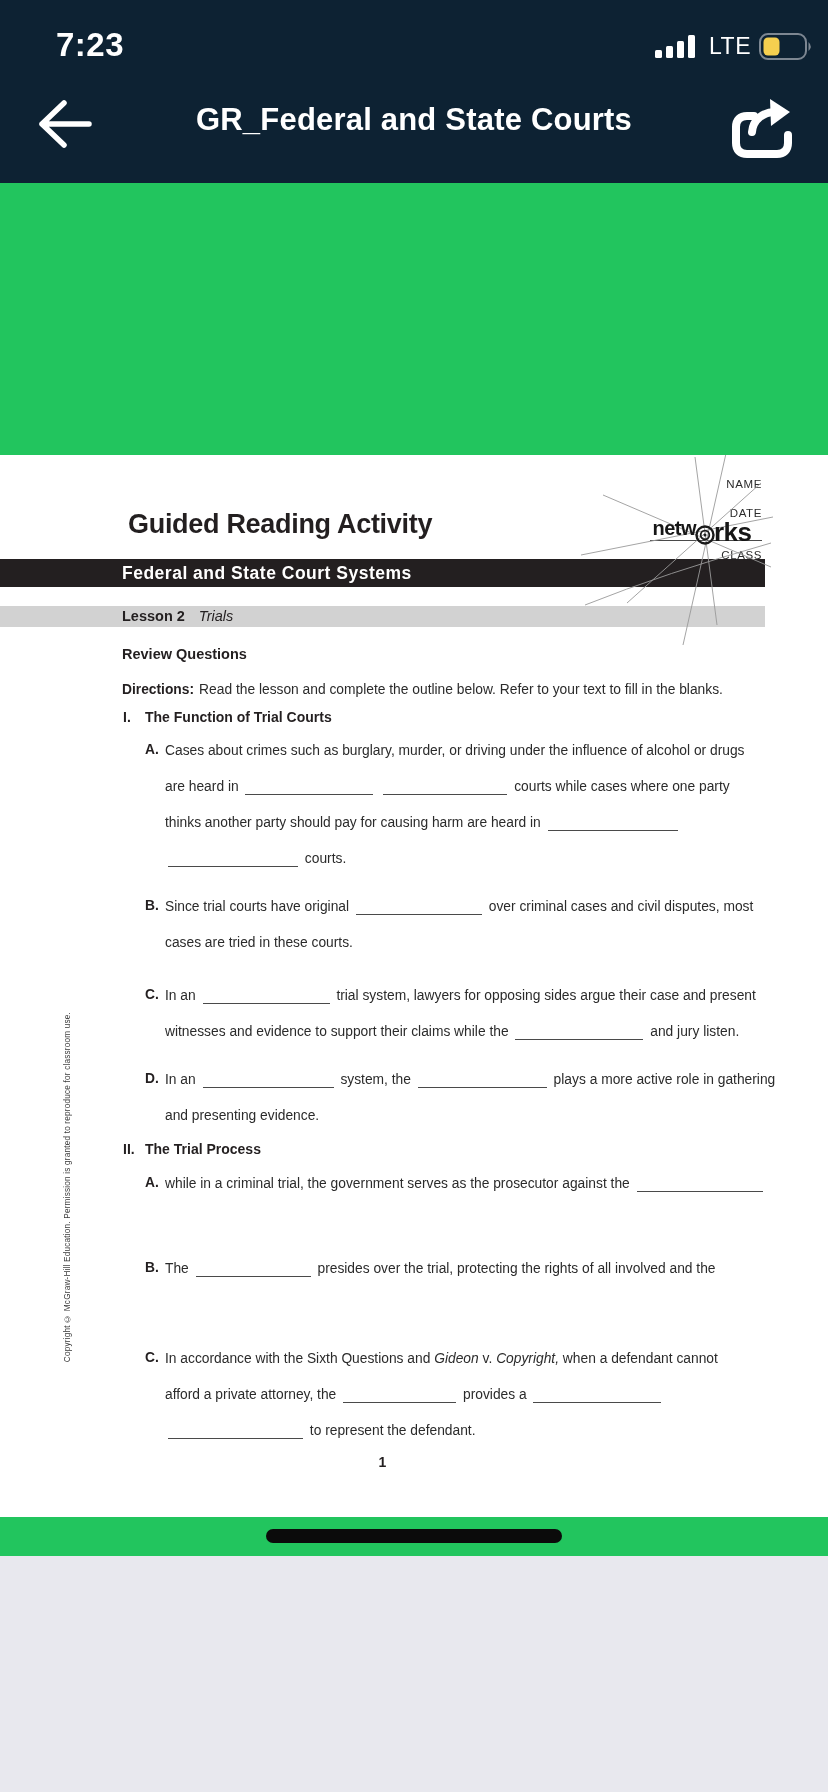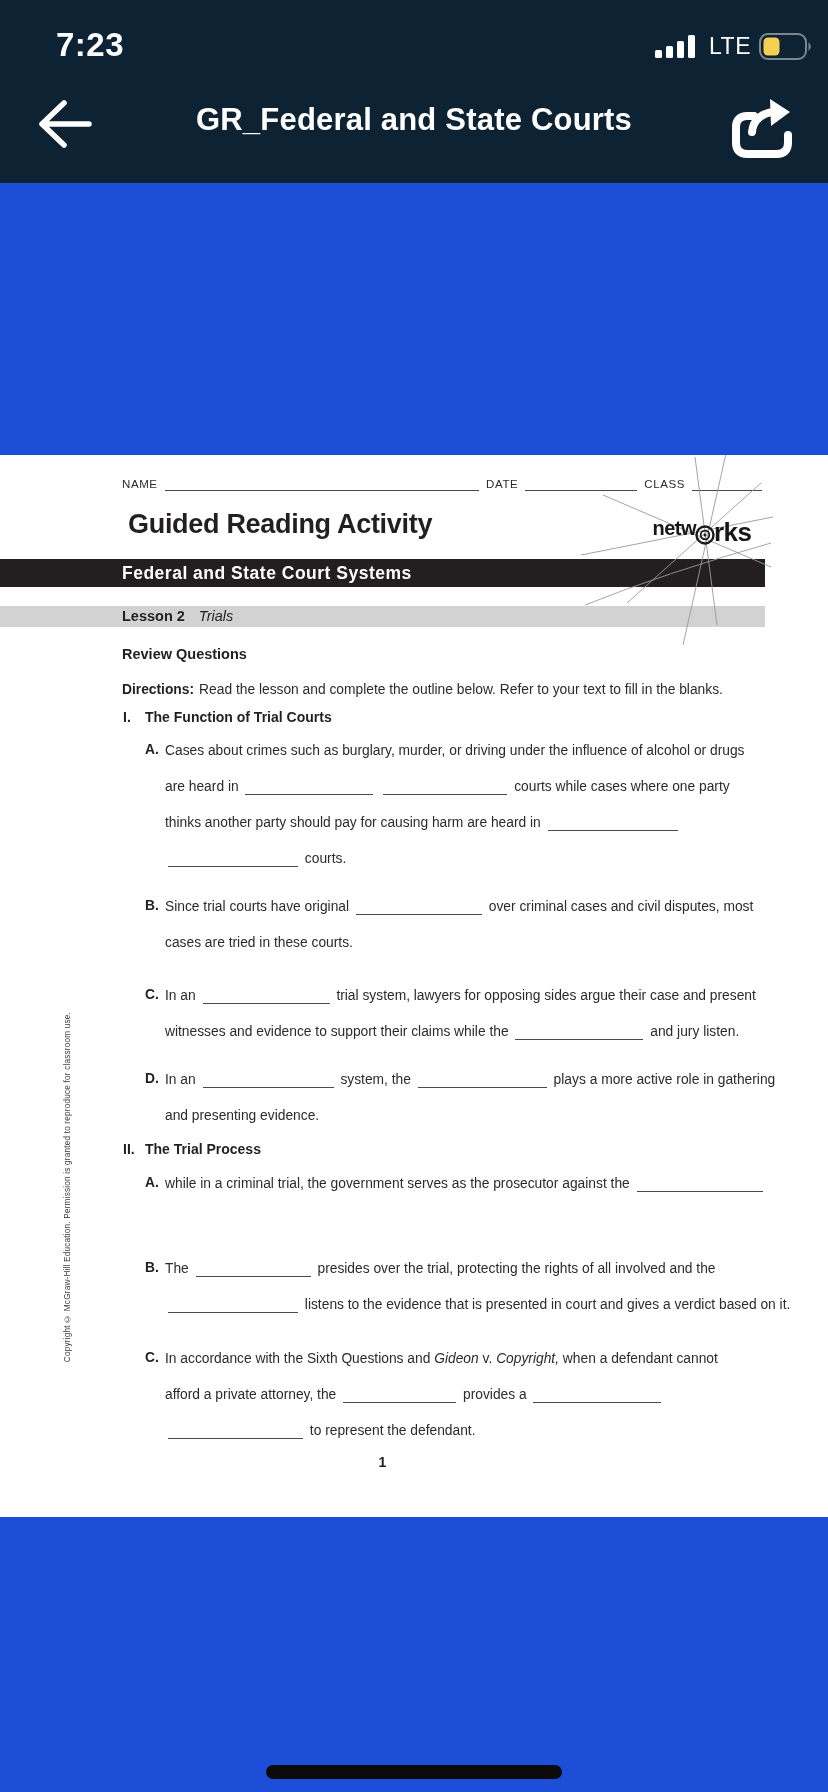--- a/index.html
+++ b/index.html
@@ -1,31 +1,31 @@
 <!DOCTYPE html>
 <html><head>
 <meta charset="utf-8">
 <style>
   html,body{margin:0;padding:0;}
   body{font-family:"Liberation Sans","DejaVu Sans",sans-serif;background:#e8e8ee;}
-  .screen{position:relative;width:828px;height:1792px;background:#1d4ed8;overflow:hidden;margin:0 auto;}
+  .screen{position:relative;width:828px;height:1556px;background:#22c55e;overflow:hidden;margin:0 auto;}
 
   
   .appbar{position:absolute;top:0;left:0;width:828px;height:183px;background:#0d2233;z-index:5;}
   .time{position:absolute;left:56px;top:26px;color:#fff;font-size:33px;font-weight:700;letter-spacing:.5px;}
   .status-right{position:absolute;right:14px;top:33px;display:flex;align-items:center;gap:8px;}
   .lte{color:#fff;font-size:23px;font-weight:500;letter-spacing:.5px;}
   .back-btn{position:absolute;left:34px;top:96px;width:58px;height:58px;}
   .nav-title{position:absolute;left:0;top:102px;width:828px;text-align:center;color:#fff;font-size:31px;font-weight:600;letter-spacing:.2px;}
   .share-btn{position:absolute;right:36px;top:92px;width:60px;height:66px;}
 
   
   .page{position:absolute;left:0;top:455px;width:828px;height:1062px;background:#ffffff;color:#2b2b2b;}
 
-  .namerow{position:absolute;left:122px;top:22px;width:640px;display:flex;align-items:flex-end;gap:7px;font-size:11.5px;letter-spacing:.6px;color:#2b2b2b;}
+  .namerow{position:absolute;left:122px;top:22px;width:640px;display:flex;align-items:flex-end;gap:7px;font-size:11.5px;letter-spacing:.6px;color:#2b2b2b;flex-direction:column;}
   .flabel{white-space:nowrap;line-height:14px;}
   .fline{border-bottom:1.2px solid #4a4a4a;height:13px;}
   .fline-0{flex:1;}
   .fline-1{width:112px;}
   .fline-2{width:70px;}
 
   .doc-title{position:absolute;left:128px;top:54px;font-size:27px;font-weight:700;letter-spacing:-.3px;color:#231f20;}
 
   .logo-rays{position:absolute;left:575px;top:0;width:210px;height:240px;z-index:3;pointer-events:none;}
   .logo-pre{position:absolute;right:132px;top:62px;font-size:20px;font-weight:700;letter-spacing:-.5px;color:#161616;z-index:4;}
@@ -155,21 +155,20 @@
           <div class="oline"><span>and presenting evidence.</span></div>
         </div>
         <div class="sec" style="top: 686px;"><span class="numeral">II.</span><span>The Trial Process</span></div>
         <div class="item" style="top: 720px;">
           <span class="oletter">A.</span>
           <div class="oline"><span>while in a criminal trial, the government serves as the prosecutor against the</span> <span class="blank" style="width: 126px;"></span></div>
         </div>
         <div class="item" style="top: 805px;">
           <span class="oletter">B.</span>
           <div class="oline"><span>The</span> <span class="blank" style="width: 115px;"></span> <span>presides over the trial, protecting the rights of all involved and the</span></div>
-          <div class="oline"><span class="blank" style="width: 130px;"></span> <span>listens to the evidence that is presented in court and gives a verdict based on it.</span></div>
         </div>
         <div class="item" style="top: 895px;">
           <span class="oletter">C.</span>
           <div class="oline"><span>In accordance with the Sixth Questions and</span> <em>Gideon</em> <span>v.</span> <em>Copyright,</em> <span>when a defendant cannot</span></div>
           <div class="oline"><span>afford a private attorney, the</span> <span class="blank" style="width: 113px;"></span> <span>provides a</span> <span class="blank" style="width: 128px;"></span></div>
           <div class="oline"><span class="blank" style="width: 135px;"></span> <span>to represent the defendant.</span></div>
         </div>
       </div>
 
     <div class="pagenum">1</div>

